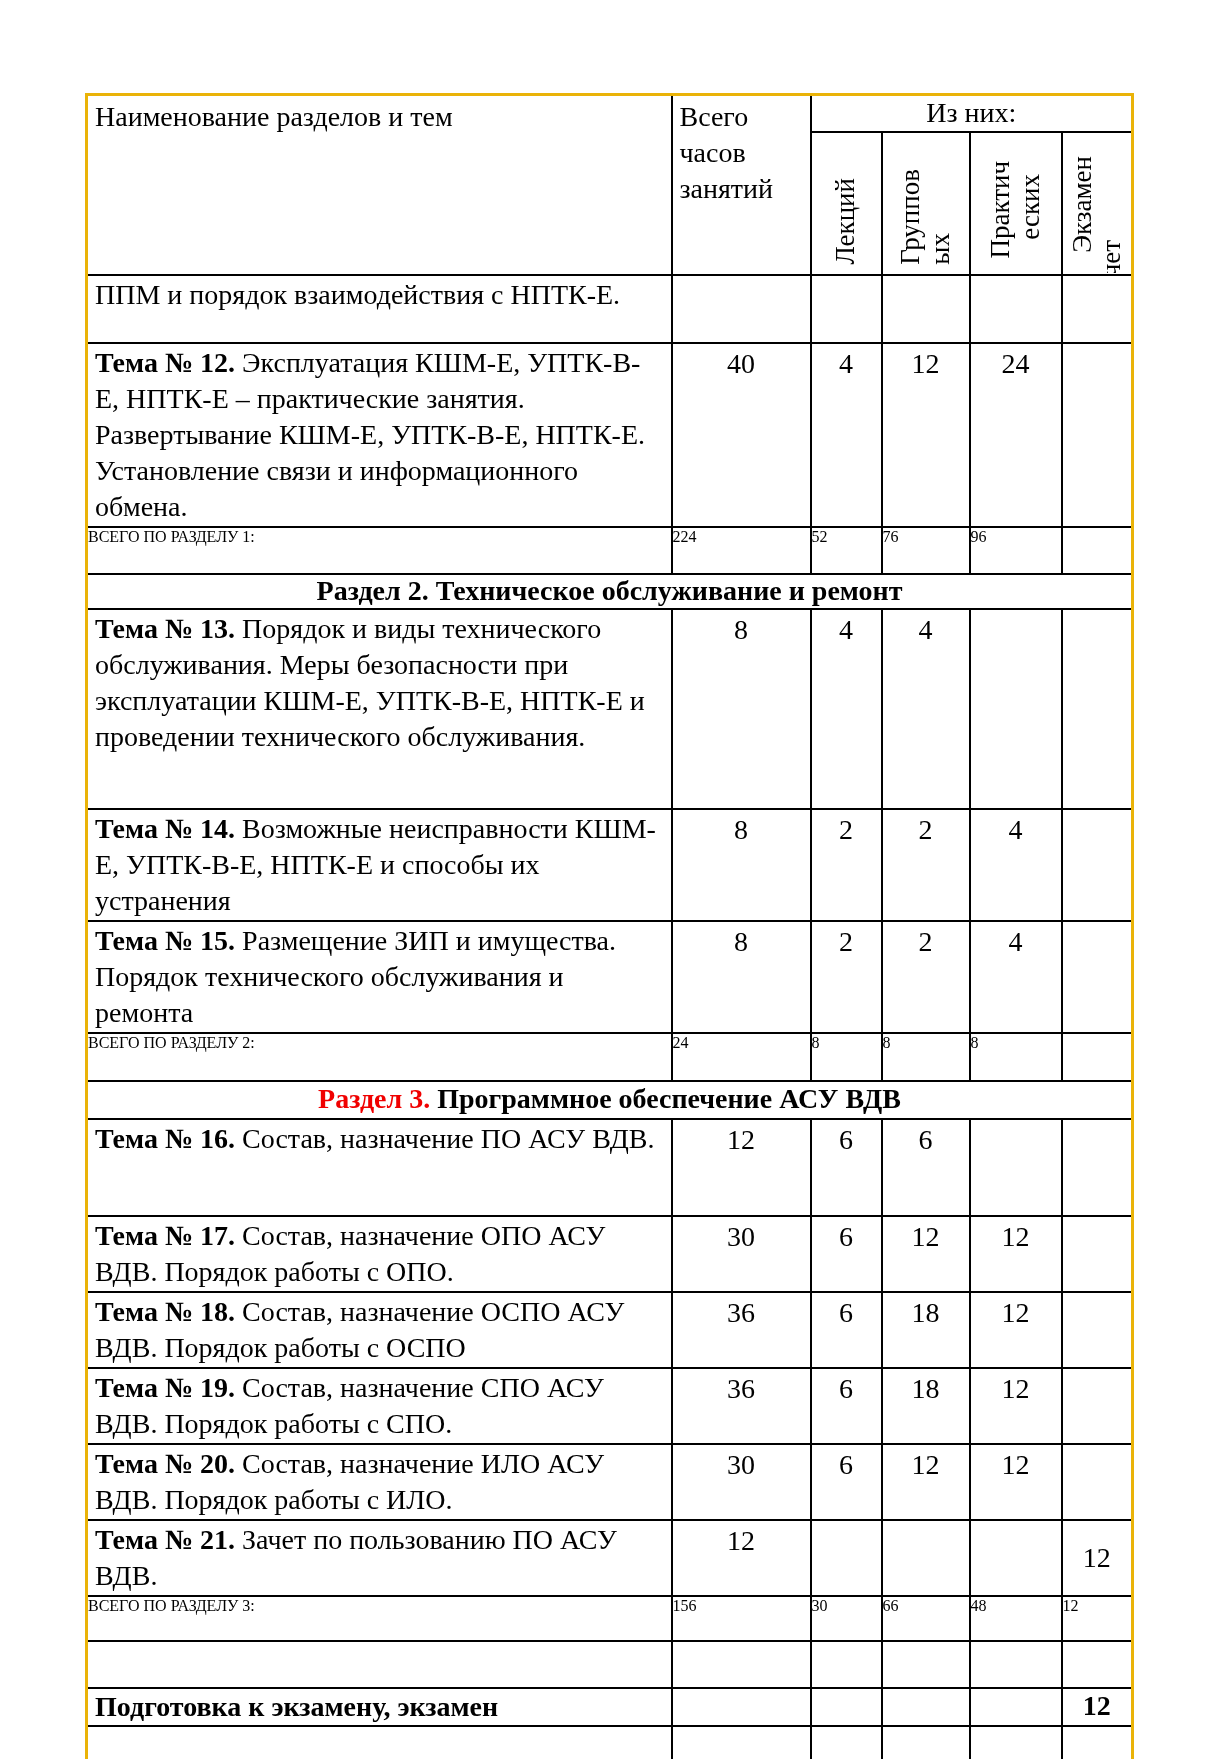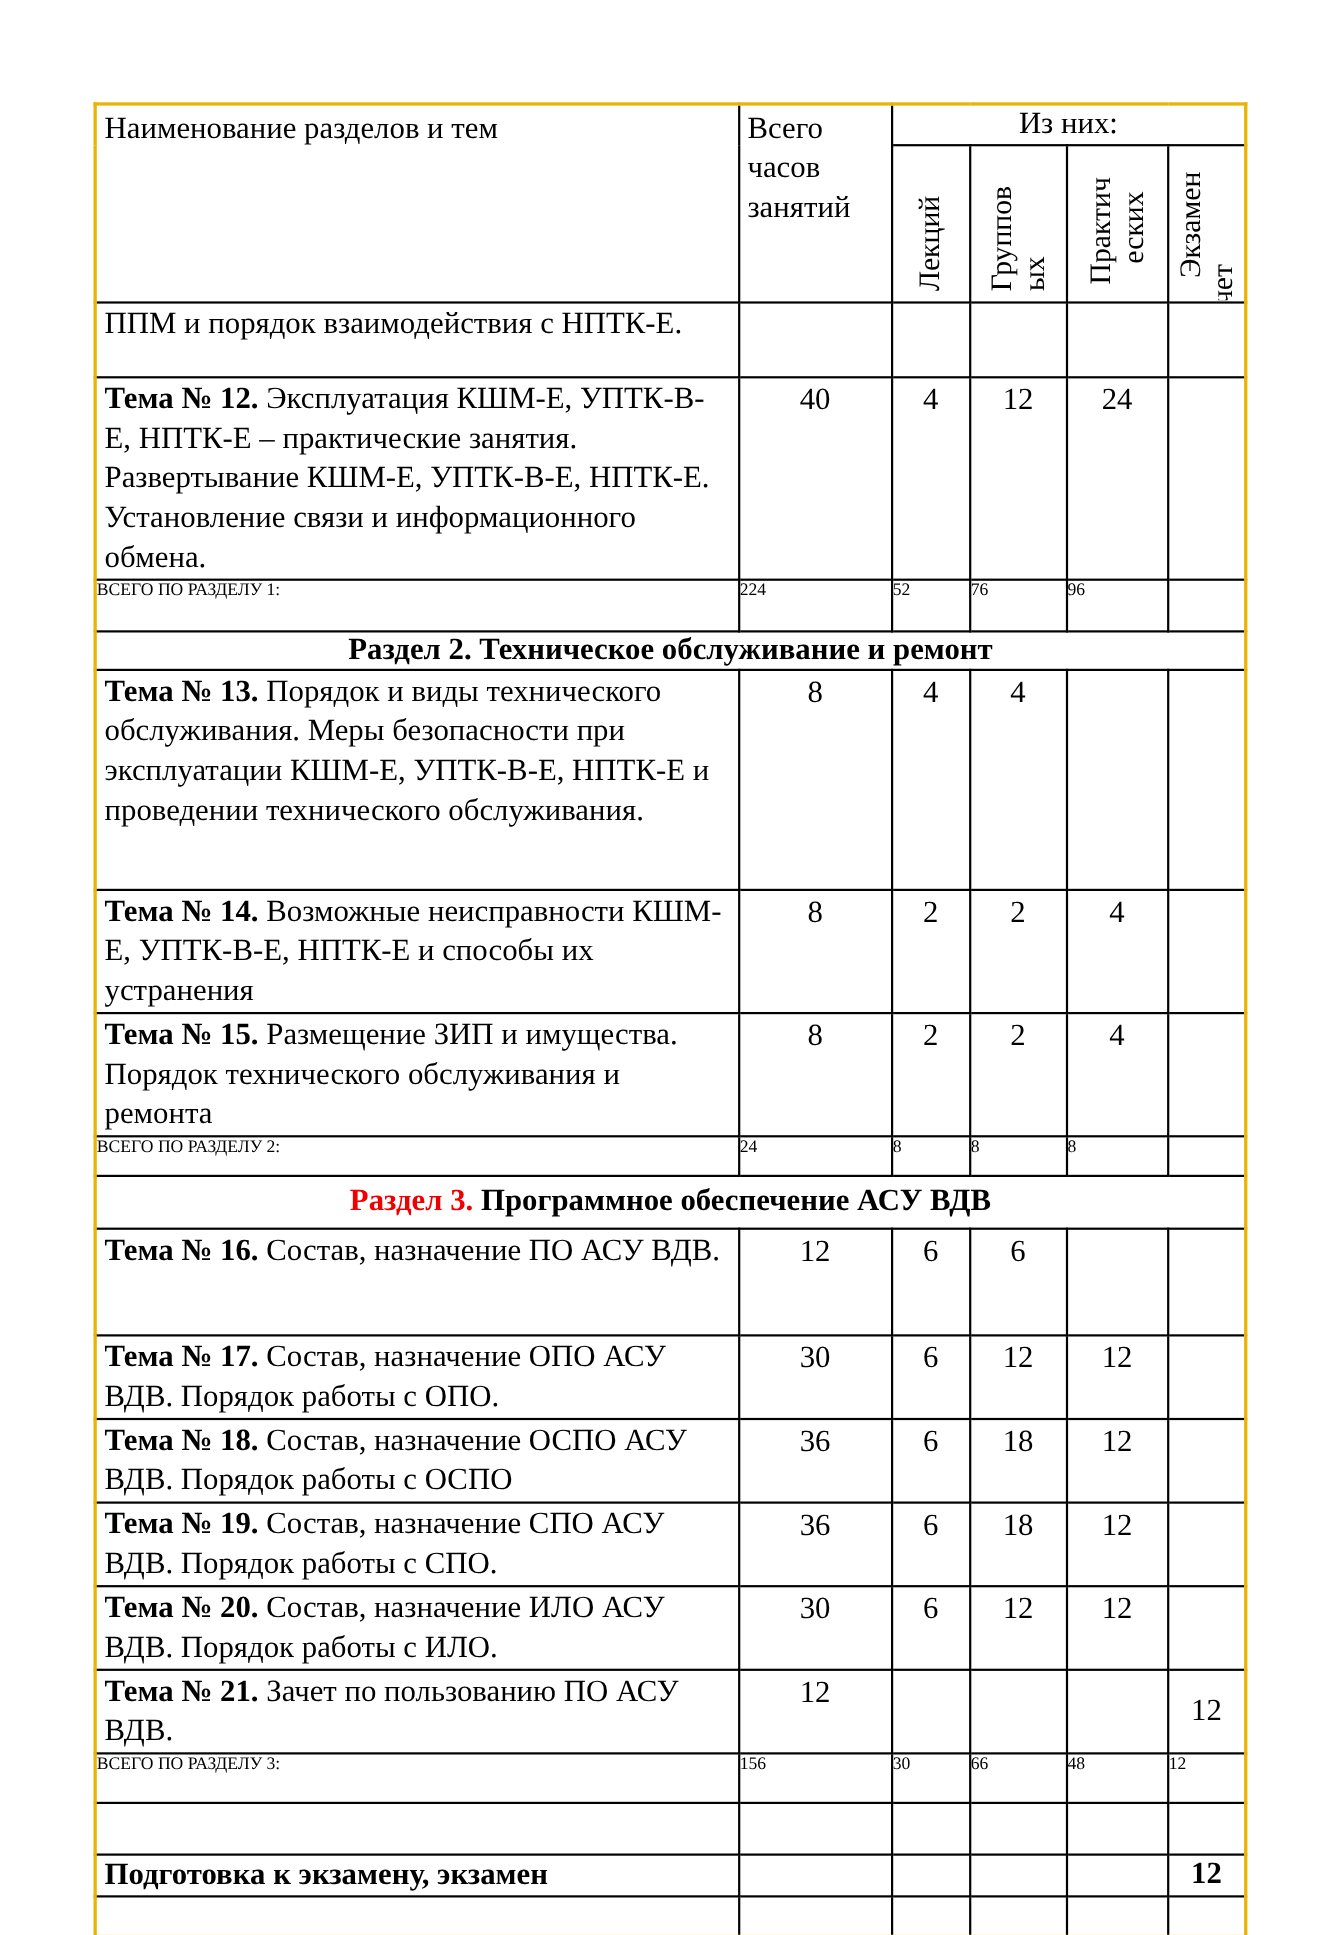--- a/index.html
+++ b/index.html
@@ -145,29 +145,29 @@
           <td class="num"></td>
         </tr>
         <tr style="height: 109px;">
           <td class="nm"><b>Тема № 15.</b><span> Размещение ЗИП и имущества. Порядок технического обслуживания и ремонта</span></td>
           <td class="num">8</td>
           <td class="num">2</td>
           <td class="num">2</td>
           <td class="num">4</td>
           <td class="num"></td>
         </tr>
-        <tr style="height: 36px; margin-top: 26px;">
+        <tr style="height: 48px; margin-top: 26px;">
           <td class="tname">ВСЕГО ПО РАЗДЕЛУ 2:</td>
           <td class="tnum">24</td>
           <td class="tnum">8</td>
           <td class="tnum">8</td>
           <td class="tnum">8</td>
           <td class="tnum"></td>
         </tr>
-        <tr style="height: 48px;">
+        <tr style="height: 38px;">
           <td colspan="6" class="sec"><span class="red">Раздел 3.</span><span> Программное обеспечение АСУ ВДВ</span></td>
         </tr>
         <tr style="height: 97px;">
           <td class="nm"><b>Тема № 16.</b><span> Состав, назначение ПО АСУ ВДВ.</span></td>
           <td class="num">12</td>
           <td class="num">6</td>
           <td class="num">6</td>
           <td class="num"></td>
           <td class="num"></td>
         </tr>

